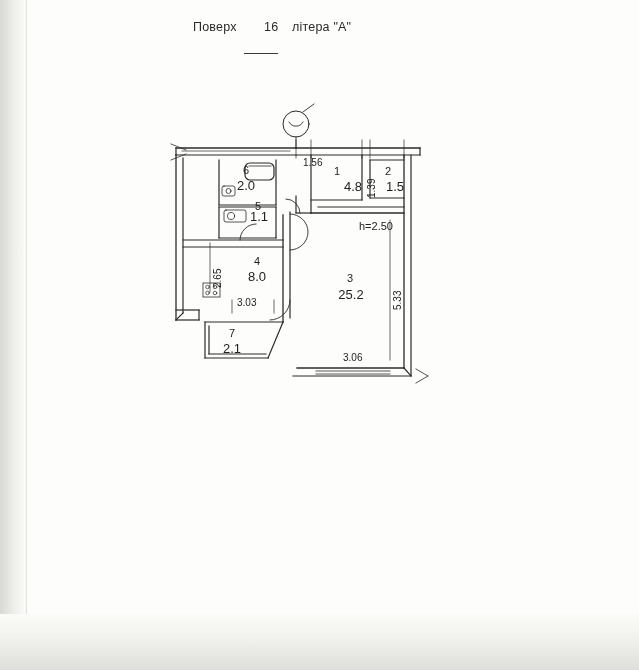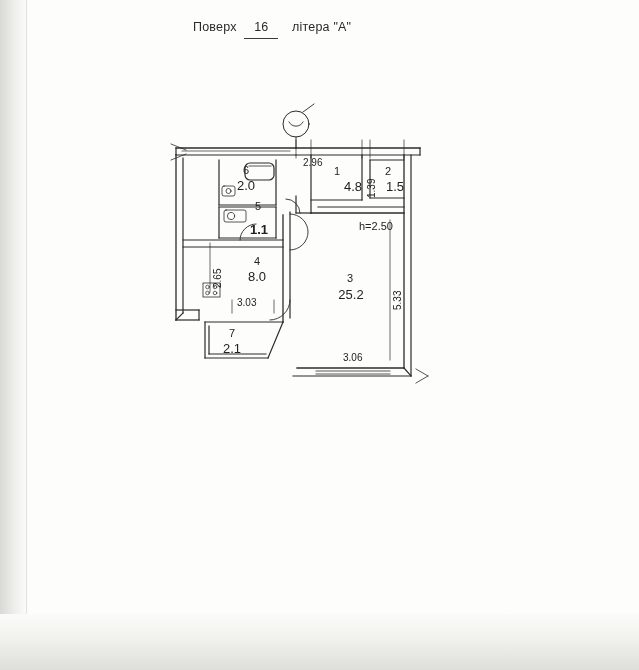--- a/index.html
+++ b/index.html
@@ -44,24 +44,24 @@
     top: 20px;
     font-size: 12.5px;
     color: #2a2a2a;
     white-space: nowrap;
     letter-spacing: 0.2px;
   }
   .header .lbl { }
   .header .num {
     display: inline-block;
     min-width: 34px;
-    text-align: center;
+    text-align: right;
     border-bottom: 1px solid #3a3a3a;
     margin: 0 4px;
-    padding-bottom: 4px;
+    padding-bottom: 19px;
   }
   .header .lit { margin-left: 6px; }
 
   svg.plan {
     position: absolute;
     left: 0;
     top: 0;
   }
   .txt {
     position: absolute;
@@ -203,40 +203,40 @@
       <path d="M210 243 L210 292" stroke-width="0.7"></path>
 
       <path d="M390 220 L390 360" stroke-width="0.7"></path>
     </g>
   </svg>
 
   <div class="txt roomnum center" style="left:236px; top:164px; width:20px;">6</div>
   <div class="txt roomarea center" style="left:230px; top:178px; width:32px;">2.0</div>
 
   <div class="txt roomnum center" style="left:248px; top:200px; width:20px;">5</div>
-  <div class="txt roomarea center" style="left:243px; top:222px; width:32px;font-weight:bold;">1.1</div>
+  <div class="txt roomarea center" style="left:243px; top:209px; width:32px;">1.1</div>
 
   <div class="txt roomnum center" style="left:247px; top:255px; width:20px;">4</div>
   <div class="txt roomarea center" style="left:240px; top:269px; width:34px;">8.0</div>
 
   <div class="txt roomnum center" style="left:222px; top:327px; width:20px;">7</div>
   <div class="txt roomarea center" style="left:215px; top:341px; width:34px;">2.1</div>
 
   <div class="txt roomnum center" style="left:327px; top:165px; width:20px;">1</div>
   <div class="txt roomarea center" style="left:336px; top:179px; width:34px;">4.8</div>
 
   <div class="txt roomnum center" style="left:378px; top:165px; width:20px;">2</div>
   <div class="txt roomarea center" style="left:371px; top:179px; width:48px;">1.5</div>
 
   <div class="txt roomnum center" style="left:340px; top:272px; width:20px;">3</div>
   <div class="txt roomarea center" style="left:330px; top:287px; width:42px;">25.2</div>
 
   <div class="txt hlabel" style="left:352px; top:220px;">h=2.50</div>
 
-  <div class="txt dim" style="left:303px; top:157px;">2.96</div>
+  <div class="txt dim" style="left:303px; top:157px;">1.56</div>
 
   <div class="txt dim rot" style="left:366px; top:198px;">1.39</div>
 
   <div class="txt dim rot" style="left:392px; top:310px;">5.33</div>
 
   <div class="txt dim" style="left:343px; top:352px;">3.06</div>
 
   <div class="txt dim" style="left:237px; top:297px;">3.03</div>
 
   <div class="txt dim rot" style="left:212px; top:288px;">2.65</div>

